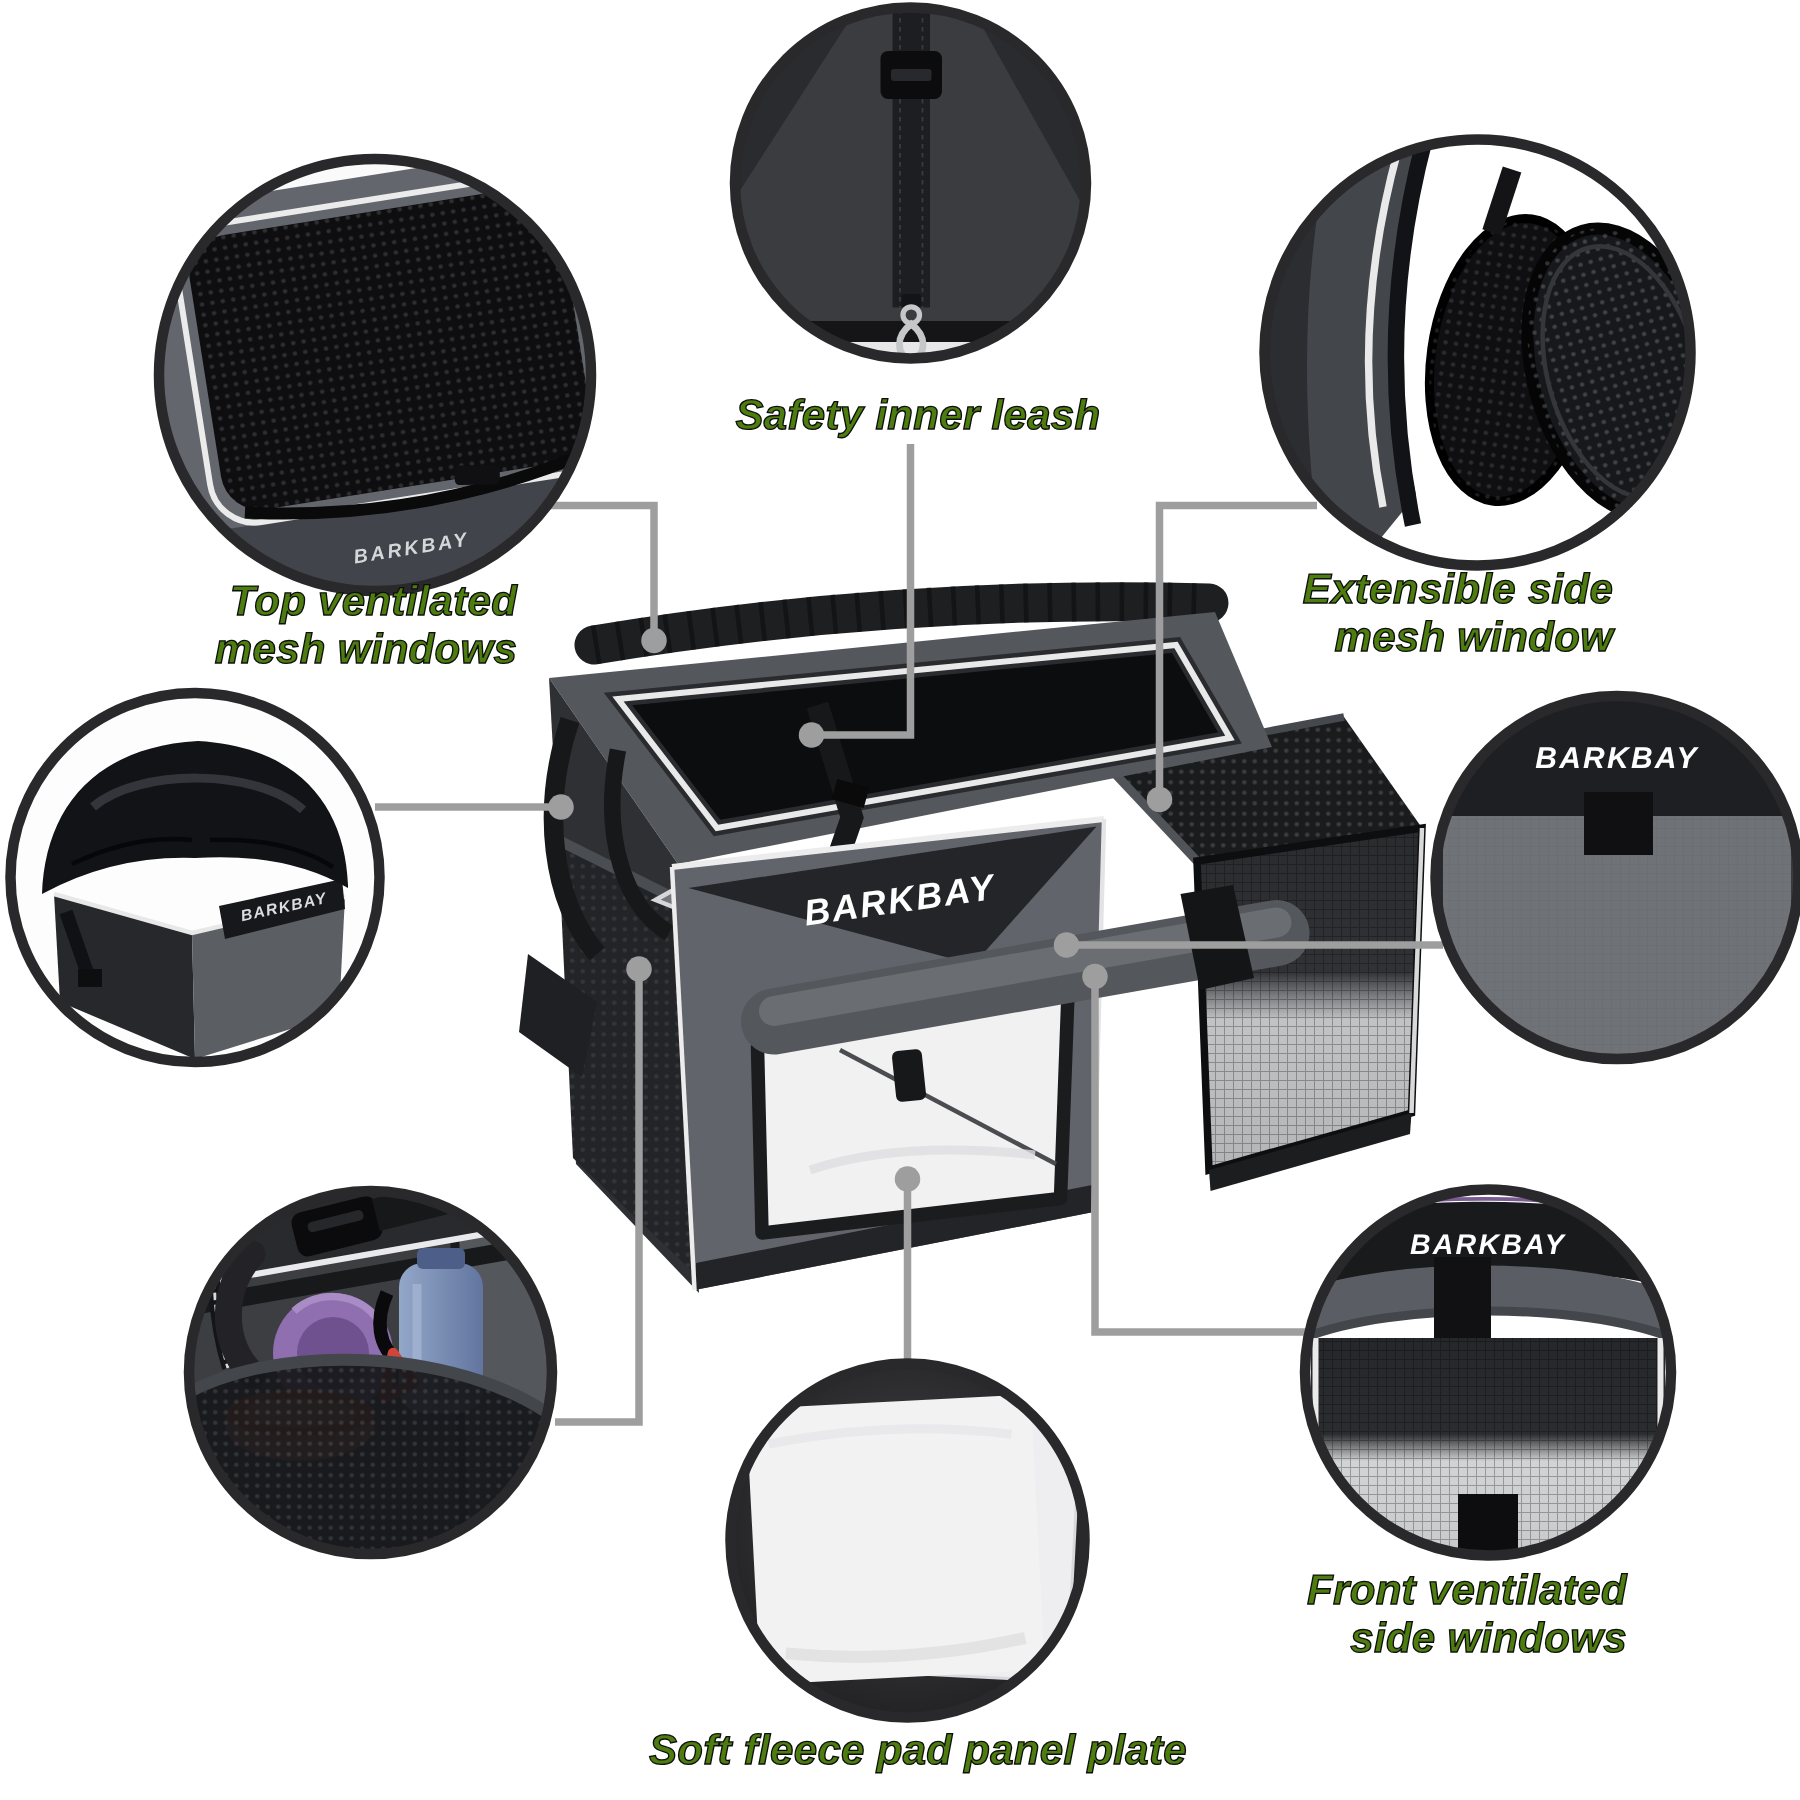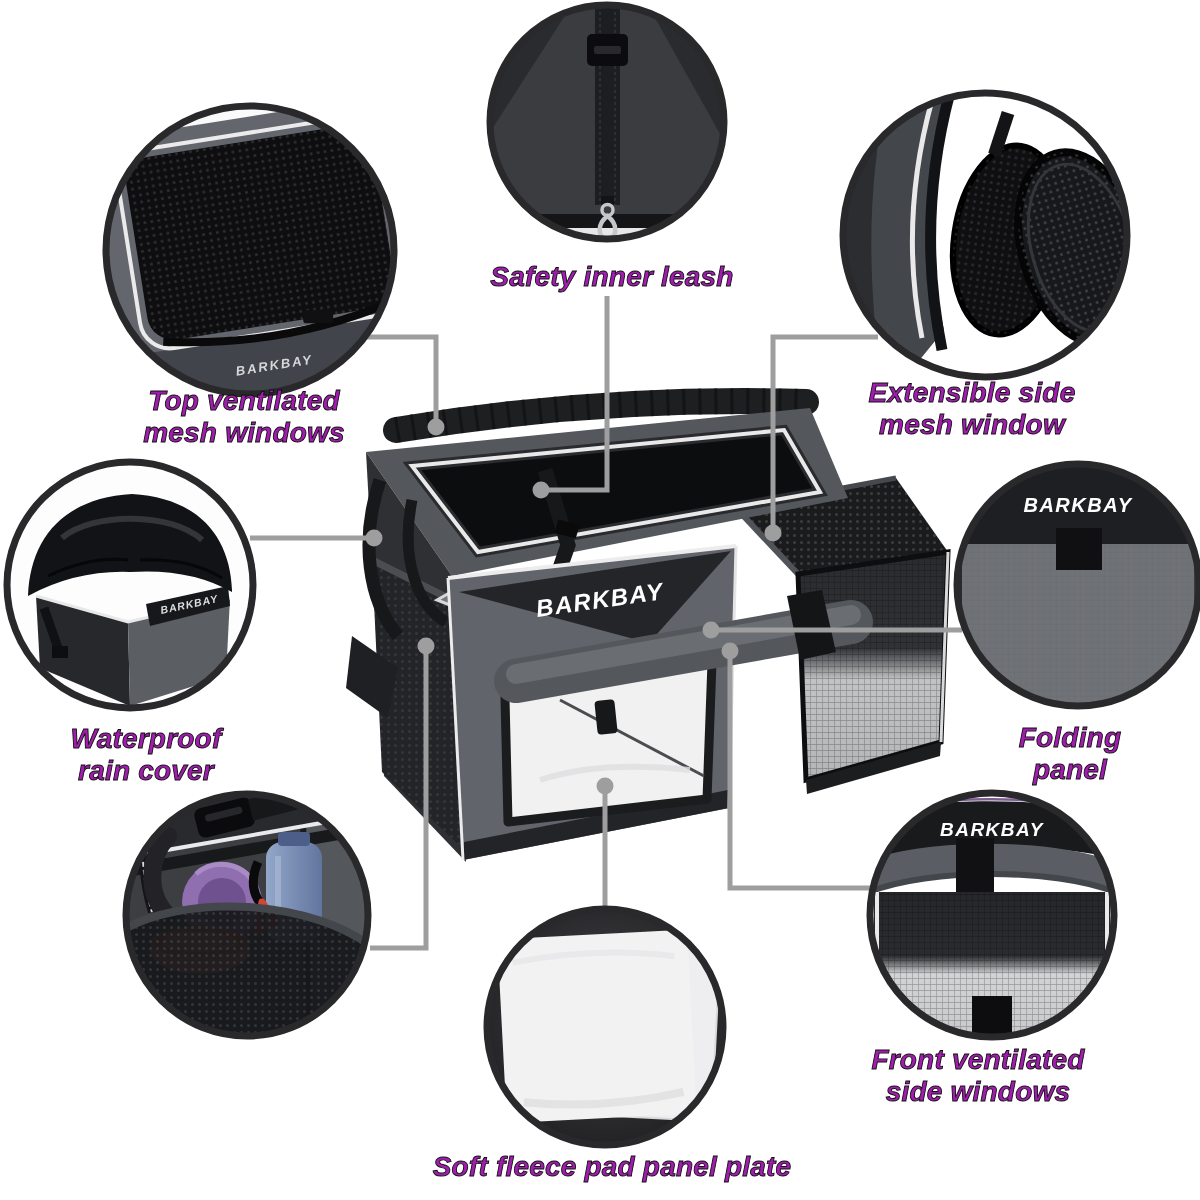--- a/index.html
+++ b/index.html
@@ -1,21 +1,21 @@
 <!DOCTYPE html>
 <html><head>
 <meta charset="utf-8">
 <style>
   html,body{margin:0;padding:0;background:#fff;}
   .canvas{position:relative;width:1200px;height:1200px;background:#fff;overflow:hidden;
           font-family:"Liberation Sans",sans-serif;}
   .canvas svg{position:absolute;inset:0;}
-  .lbl{position:absolute;transform:translateX(-50%);text-align:center;
+  .lbl{position:absolute;transform:translateX(-50%);text-align:right;
        font:italic 800 28px/1.14 "Liberation Sans",sans-serif;
-       color:#a21caf;white-space:pre-line;letter-spacing:.2px;
+       color:#4d7c0f;white-space:pre-line;letter-spacing:.2px;
        -webkit-text-stroke:.9px #0e0e0e;}
   .brandtxt{font:italic 700 24px "Liberation Sans",sans-serif;}
 </style>
 </head>
 <body>
 
 <div class="canvas">
 
 <svg viewBox="0 0 1200 1200" width="1200" height="1200">
   <defs>
@@ -312,20 +312,17 @@
     </g>
     <circle cx="605" cy="1027" r="118" fill="none" stroke="#29292b" stroke-width="7"></circle>
   </g>
 </svg>
 
 <div class="lbl" style="left:244px;top:385px">Top ventilated
 mesh windows</div>
 <div class="lbl" style="left:612px;top:261px">Safety inner leash</div>
 <div class="lbl" style="left:972px;top:377px">Extensible side
 mesh window</div>
-<div class="lbl" style="left:146px;top:723px">Waterproof
-rain cover</div>
-<div class="lbl" style="left:1070px;top:722px">Folding panel</div>
 <div class="lbl" style="left:978px;top:1044px">Front ventilated
 side windows</div>
 <div class="lbl" style="left:612px;top:1151px">Soft fleece pad panel plate</div>
 
 </div>
 
 </body></html>

